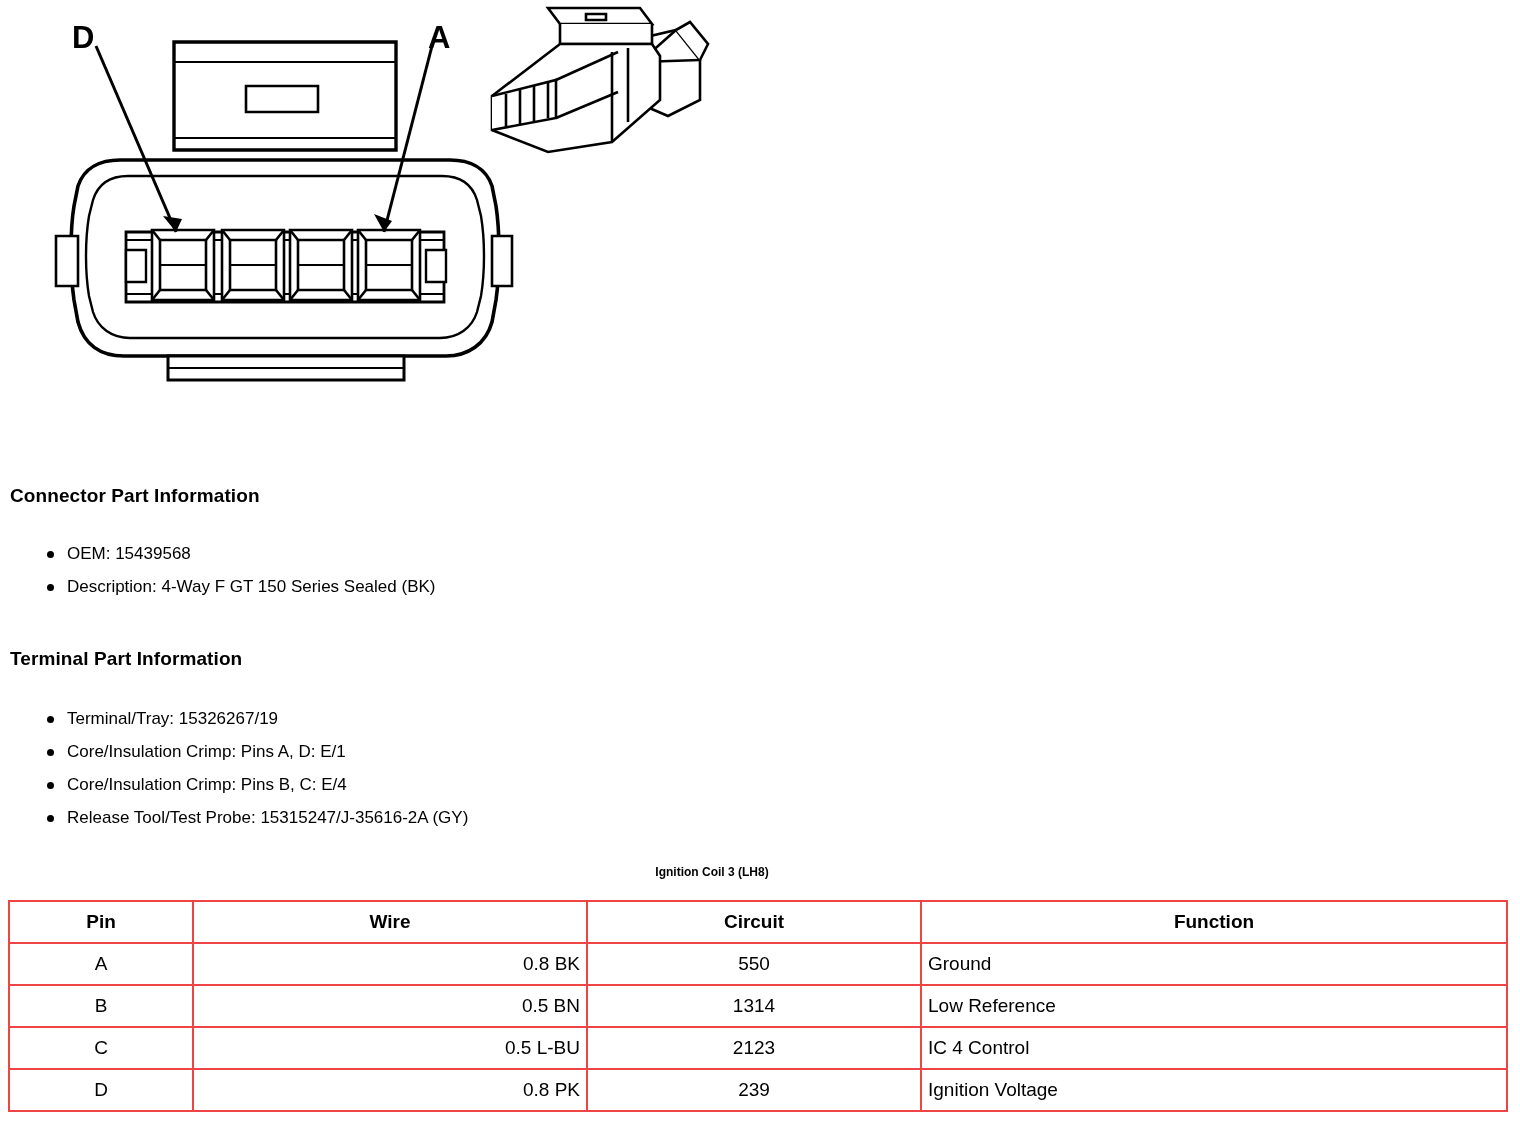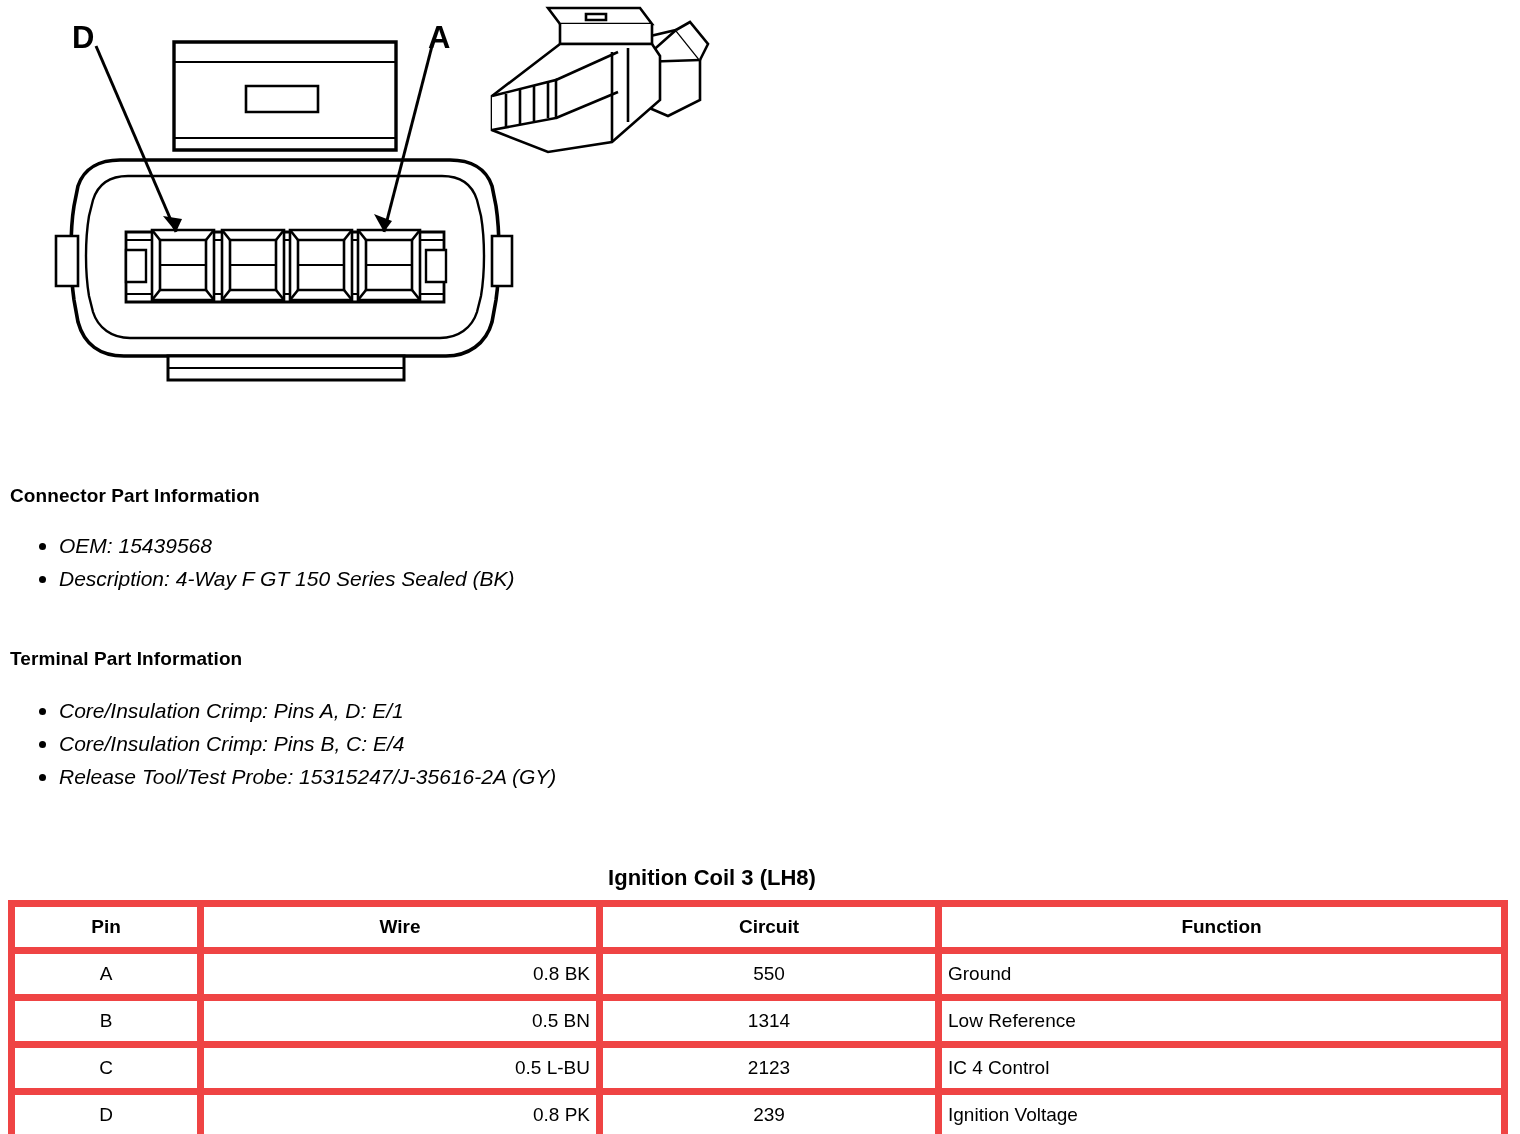--- a/index.html
+++ b/index.html
@@ -44,25 +44,24 @@
     position: absolute;
     font-size: 19px;
     font-weight: bold;
     letter-spacing: 0.1px;
   }
   #connector-head { left: 10px; top: 485px; }
   #terminal-head  { left: 10px; top: 648px; }
 
   ul.bullets {
     position: absolute;
-    margin: 4px;
+    margin: 12px;
     padding: 0;
     list-style: none;
-    font-size: 21px;
-    font-style: italic;
+    font-size: 17px;
   }
   ul.bullets li {
     position: relative;
     padding-left: 30px;
     height: 33px;
     line-height: 33px;
     white-space: nowrap;
   }
   ul.bullets li::before {
     content: "";
@@ -77,34 +76,34 @@
   #connector-list { left: 25px; top: 525px; }
   #terminal-list  { left: 25px; top: 690px; }
 
   
   .table-title {
     position: absolute;
     top: 865px;
     left: 0;
     width: 1424px;
     text-align: center;
-    font-size: 22px;
+    font-size: 12px;
     font-weight: bold;
   }
   table.pin-table {
     position: absolute;
     left: 8px;
     top: 900px;
     width: 1500px;
     border-collapse: collapse;
     font-size: 19px;
   }
   table.pin-table th,
   table.pin-table td {
-    border: 7px solid #ef4444;
+    border: 2px solid #ef4444;
     height: 40px;
     padding: 0 6px;
     font-weight: normal;
   }
   table.pin-table thead th {
     font-weight: bold;
     text-align: center;
   }
   .col-pin      { width: 170px; text-align: center; }
   .col-wire     { width: 380px; text-align: right; }
@@ -233,20 +232,21 @@
   <div class="sec-head" id="connector-head">Connector Part Information</div>
 
   <ul class="bullets" id="connector-list">
     <li>OEM: 15439568</li>
     <li>Description: 4-Way F GT 150 Series Sealed (BK)</li>
   </ul>
 
   <div class="sec-head" id="terminal-head">Terminal Part Information</div>
 
   <ul class="bullets" id="terminal-list">
+    <li>Terminal/Tray: 15326267/19</li>
     <li>Core/Insulation Crimp: Pins A, D: E/1</li>
     <li>Core/Insulation Crimp: Pins B, C: E/4</li>
     <li>Release Tool/Test Probe: 15315247/J-35616-2A (GY)</li>
   </ul>
 
   <div class="table-title">Ignition Coil 3 (LH8)</div>
 
   <table class="pin-table">
     <thead>
       <tr>

